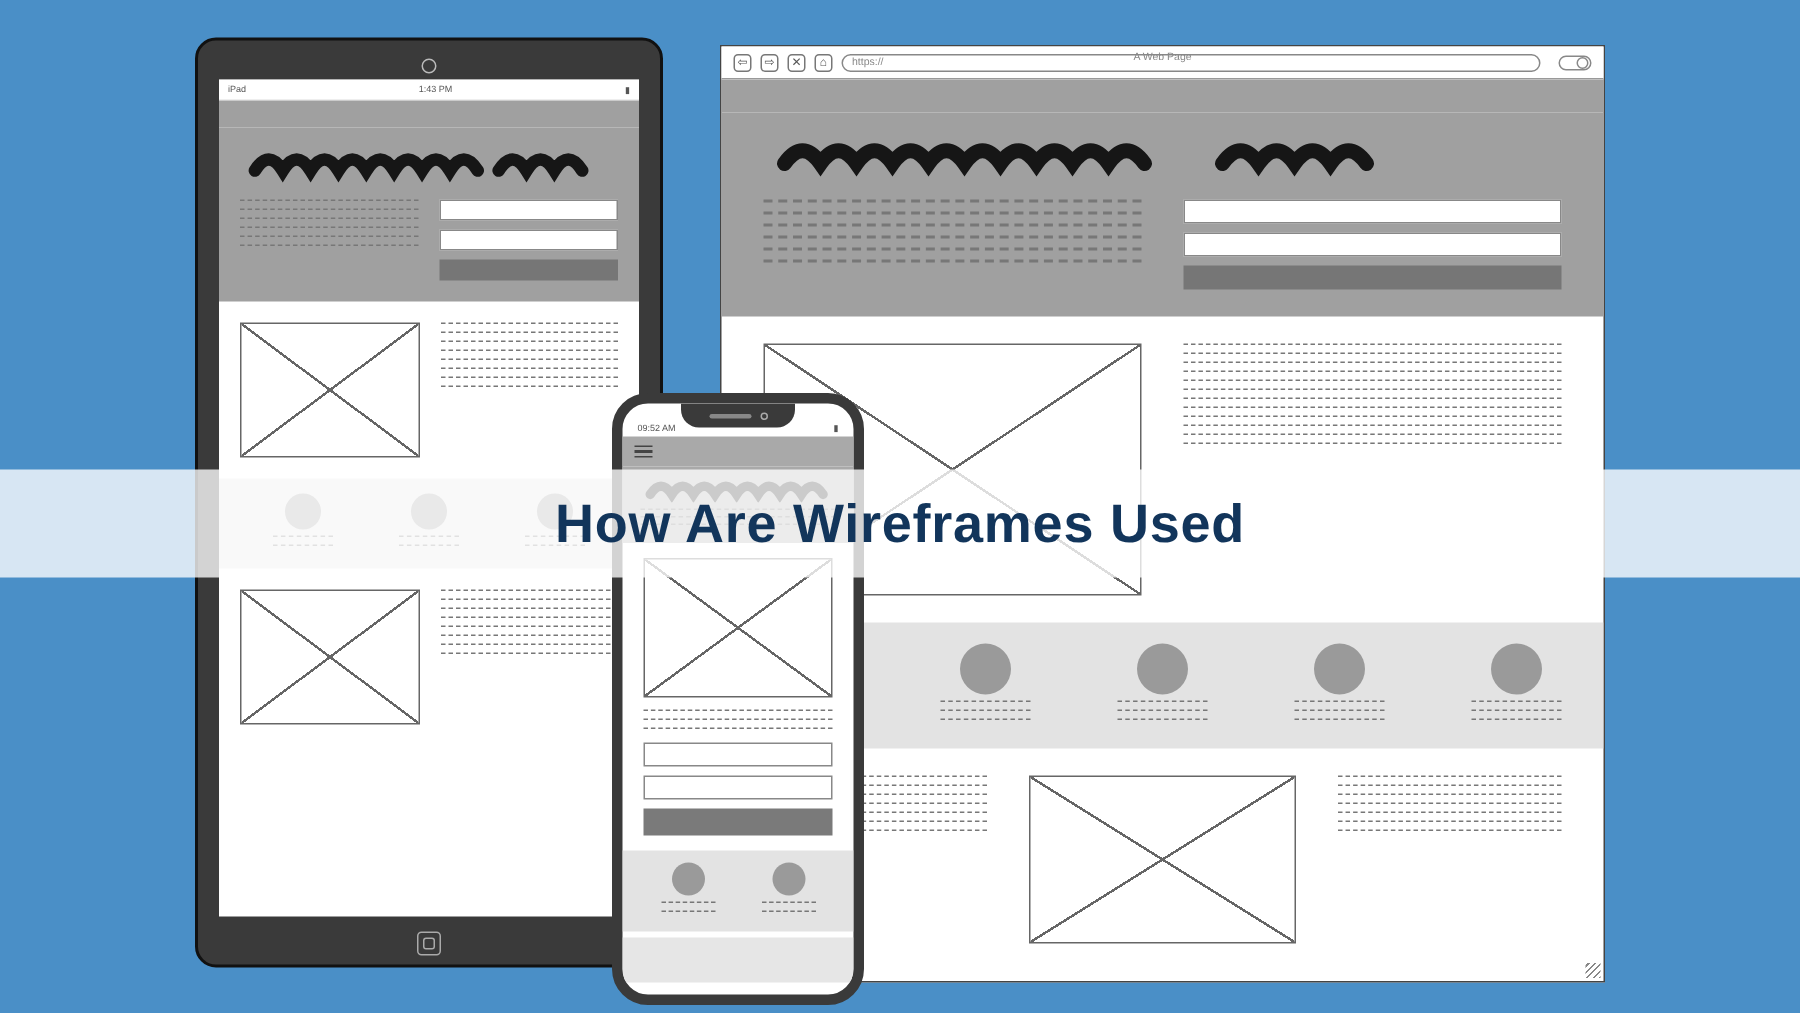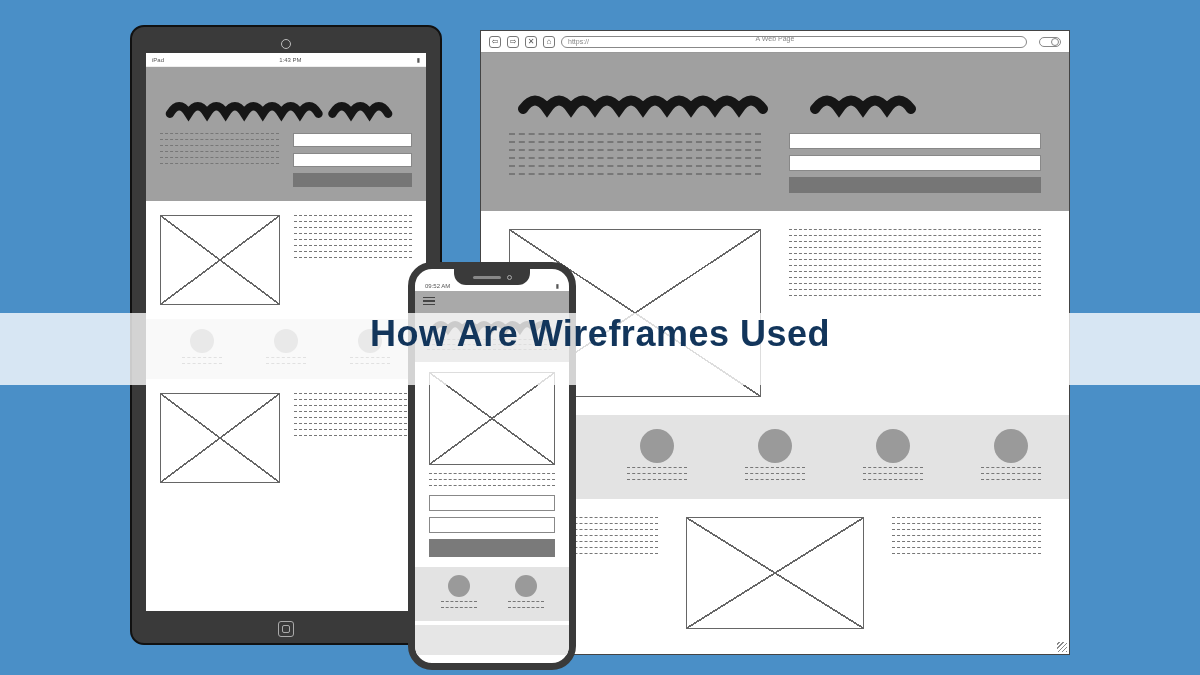--- a/index.html
+++ b/index.html
@@ -166,21 +166,21 @@
   .phone .field { height:16px; margin-bottom:6px; }
   .phone .btn-bar { height:18px; background:#7a7a7a; }
   .phone .circles-band { padding:8px 10px; justify-content:space-around; }
   .phone .circle { width:22px;height:22px; }
   .phone-extra { height:30px; background:#e6e6e6; margin-top:4px; }
 
   
   .overlay {
     position:absolute; left:0; right:0; top: 313px; height: 72px;
     background: rgba(255,255,255,0.78);
-    display:flex; align-items:flex-start; justify-content:center;
+    display:flex; align-items:center; justify-content:center;
   }
   .overlay h1 {
     color: #12355b;
     font-size: 36px;
     font-weight: 800;
     letter-spacing: .5px;
   }
 </style>
 </head>
 <body>

